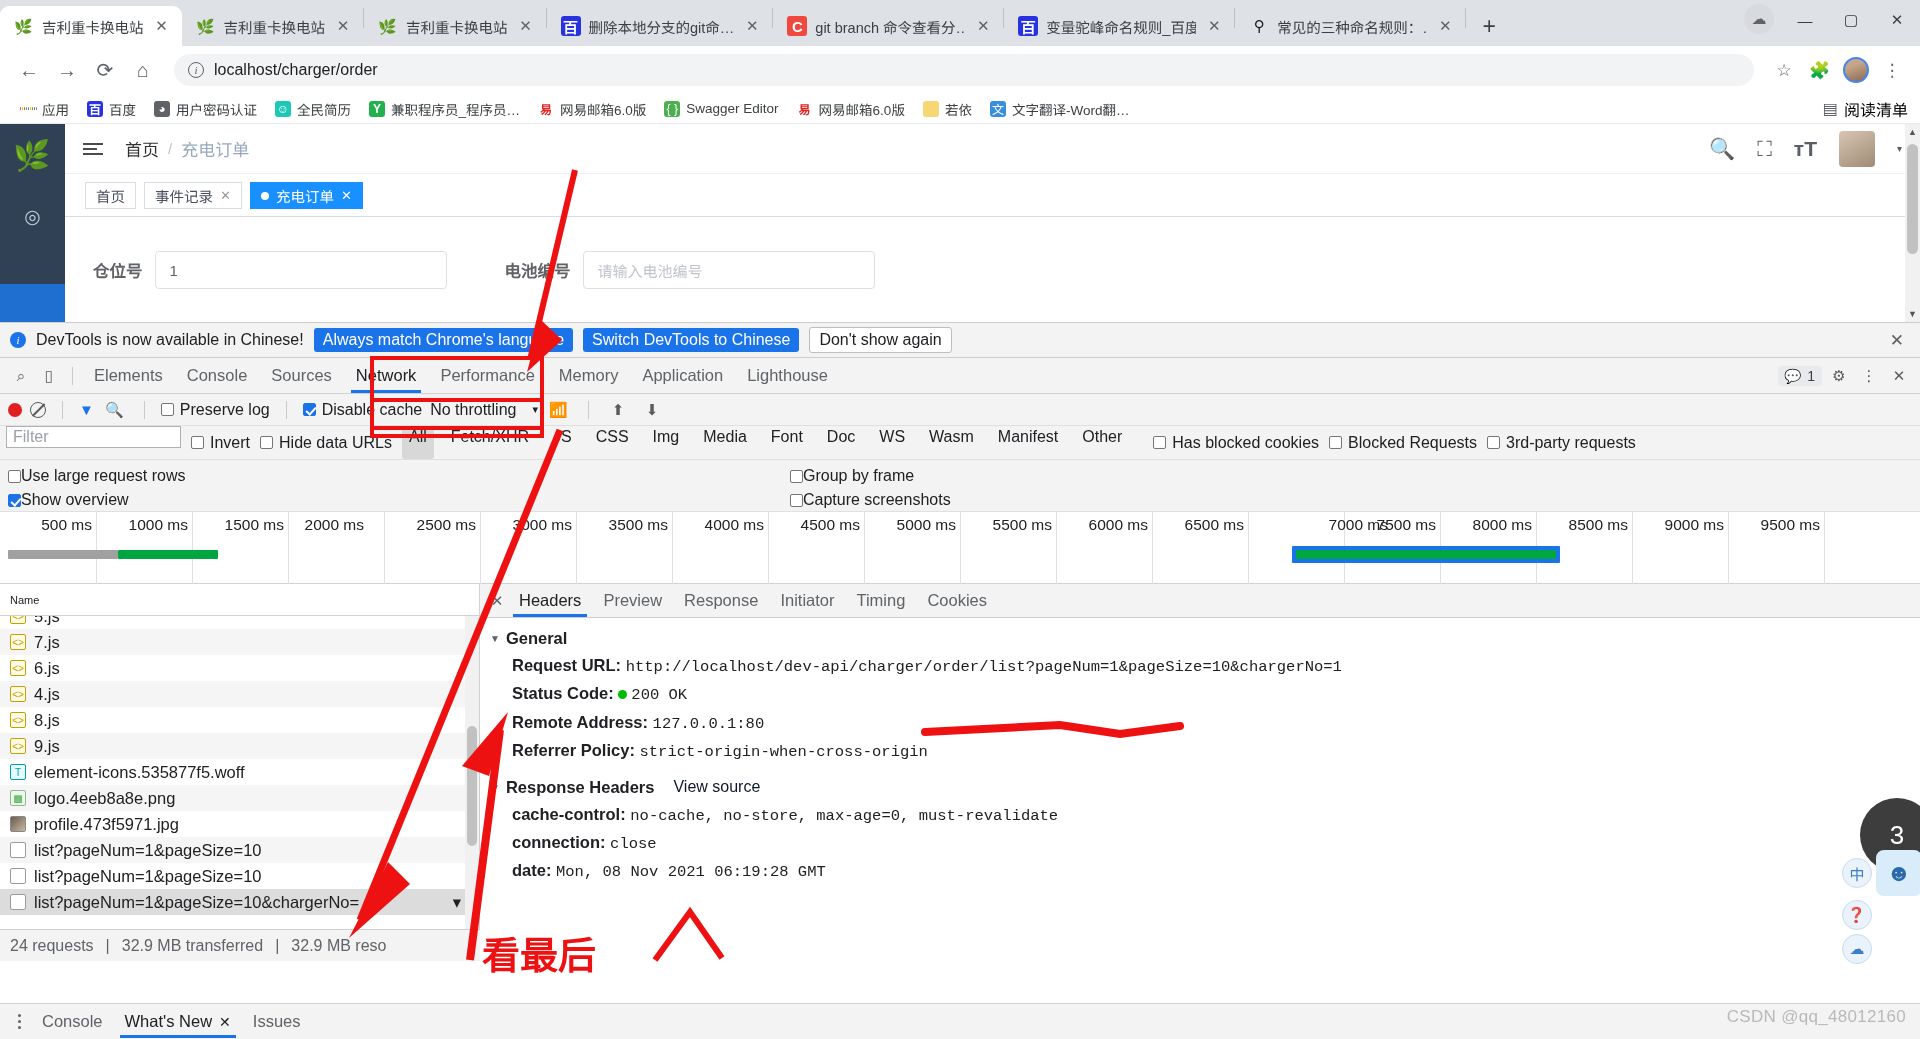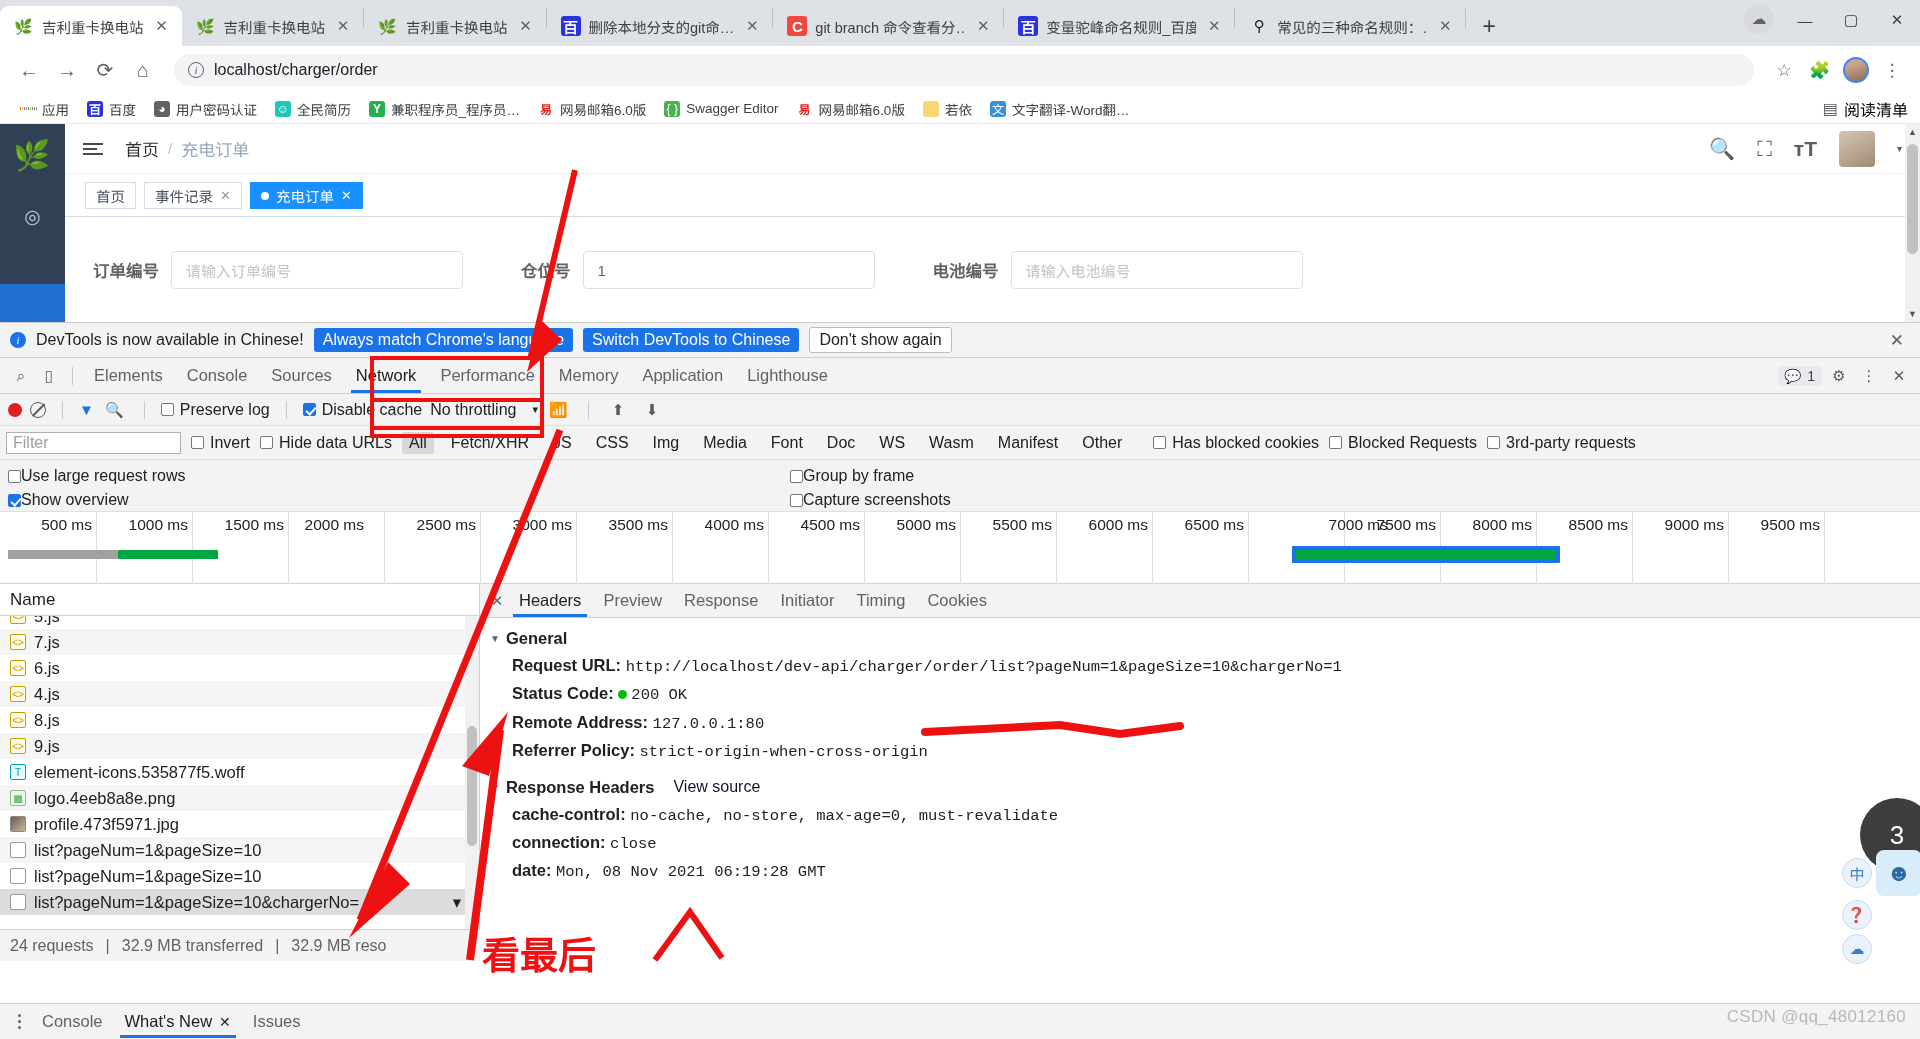--- a/index.html
+++ b/index.html
@@ -248,21 +248,21 @@
     background:#5a5a5a;transform:rotate(-45deg);}
   .funnel { color:#1a73e8; font-size:15px; }
   .cb { width:13px;height:13px;border:1px solid #767676;background:#fff;
     display:inline-block;vertical-align:-2px;border-radius:2px; flex:0 0 13px;}
   .cb.on { background:#1a73e8;border-color:#1a73e8;position:relative; }
   .cb.on::after{content:"";position:absolute;left:4px;top:1px;width:4px;height:8px;
     border:solid #fff;border-width:0 2px 2px 0;transform:rotate(42deg);}
   .lbl { display:flex;align-items:center;gap:6px; color:#202124; white-space:nowrap;}
 
   .dt-filterbar {
-    height:34px; display:flex; align-items:center; gap:10px; padding: 0 6px;
+    height:34px; display:flex; gap:10px; padding: 0 6px;
     border-bottom:1px solid #e0e0e0; background:#f3f3f3; font-size:16px;
   }
   .filter-input {
     width:175px;height:22px;border:1px solid #b0b0b0;background:#fff;
     display:flex;align-items:center;padding:0 6px;color:#9aa0a6;font-size:16px;
   }
   .ftype { padding: 2px 7px; border-radius:3px; color:#202124; }
   .ftype.sel { background:#d8d8d8; }
 
   .dt-optbar {
@@ -278,21 +278,21 @@
     height:72px; position:relative; border-bottom:1px solid #d0d0d0; background:#fff;
   }
   .ov-tick { position:absolute; top:0; height:72px; border-left:1px solid #e0e0e0; }
   .ov-lbl { position:absolute; top:4px; font-size:15.5px; color:#202124;
     transform:translateX(-100%); padding-right:4px; white-space:nowrap;}
   .ov-band { position:absolute; height:9px; border-radius:1px; }
   .dt-split { display:flex; height:377px; }
   .req-panel { width:480px; border-right:1px solid #d0d0d0; position:relative;
     background:#fff; }
   .req-head { height:32px; border-bottom:1px solid #d0d0d0; display:flex;
-    align-items:center; padding-left:10px; font-size:17px; color:#202124;}
+    align-items:center; padding-left:10px; font-size:11px; color:#202124;}
   .req-list { position:absolute; left:0; top:32px; right:14px; bottom:32px;
     overflow:hidden; }
   .req-row { height:26px; display:flex; align-items:center; gap:8px;
     padding-left:10px; font-size:16.5px; color:#202124; white-space:nowrap;}
   .req-row.alt { background:#f5f5f5; }
   .req-row.sel { background:#dcdcdc; }
   .rtype { width:16px;height:16px;flex:0 0 16px;border:1px solid #c4a000;
     border-radius:2px; background:#fffbe6; color:#c4a000; font-size:10px;
     display:flex;align-items:center;justify-content:center; }
   .rtype.doc { border-color:#9a9a9a;background:#fff;color:#9a9a9a; }
@@ -525,26 +525,20 @@
       <span class="tclose">✕</span>
     </div>
     <div class="tagitem active">
       <span class="dot"></span>
       <span>充电订单</span>
       <span class="tclose">✕</span>
     </div>
   </div>
 
   <div class="app-form">
-    <div class="fgroup" style="margin-right:58px">
-      <span class="flabel">订单编号</span>
-      <div class="finput">
-        <span class="ph">请输入订单编号</span>
-      </div>
-    </div>
     <div class="fgroup" style="margin-right:58px">
       <span class="flabel">仓位号</span>
       <div class="finput">
         <span class="val">1</span>
       </div>
     </div>
     <div class="fgroup">
       <span class="flabel">电池编号</span>
       <div class="finput">
         <span class="ph">请输入电池编号</span>

